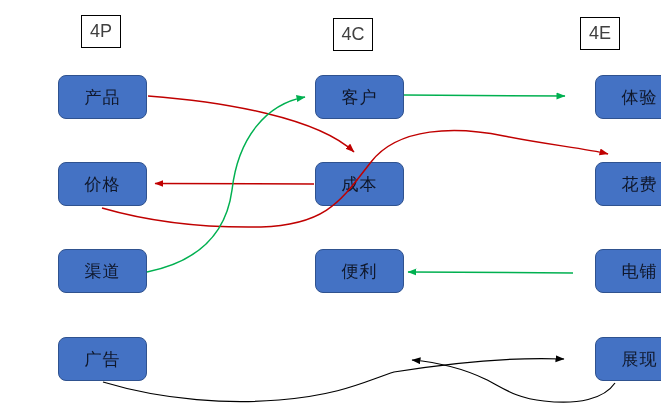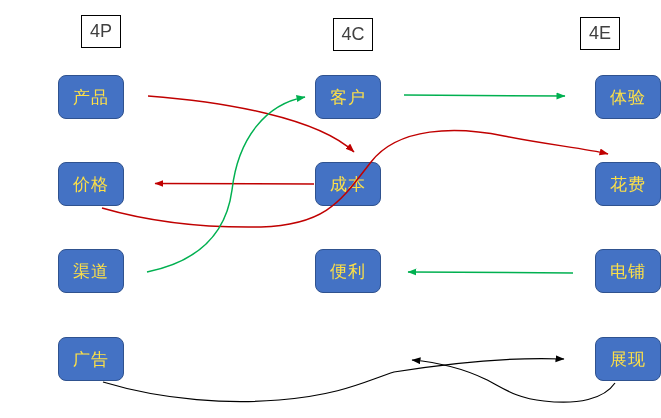--- a/index.html
+++ b/index.html
@@ -9,24 +9,24 @@
   
   .hdr{
     position:absolute;width:40px;height:33px;
     background:#ffffff;border:1.5px solid #000000;
     display:flex;align-items:center;justify-content:center;
     font-size:18px;color:#404040;box-sizing:border-box;
   }
 
   
   .node{
-    position:absolute;width:66px;height:44px;
+    position:absolute;width:89px;height:44px;
     background:#4472C4;border:1.5px solid #2F528F;border-radius:8px;
     display:flex;align-items:center;justify-content:center;
-    color:#fde047;font-size:17px;letter-spacing:1px;box-sizing:border-box;
+    color:#0f172a;font-size:17px;letter-spacing:1px;box-sizing:border-box;
   }
   .col1{left:22px}.col2{left:279px}.col3{left:559px}
   .row1{top:75px}.row2{top:162px}.row3{top:249px}.row4{top:337px}
 
   .connector-layer{position:absolute;left:0;top:0;z-index:5;pointer-events:none;}
 </style>
 </head>
 <body>
 
 <div class="canvas">

